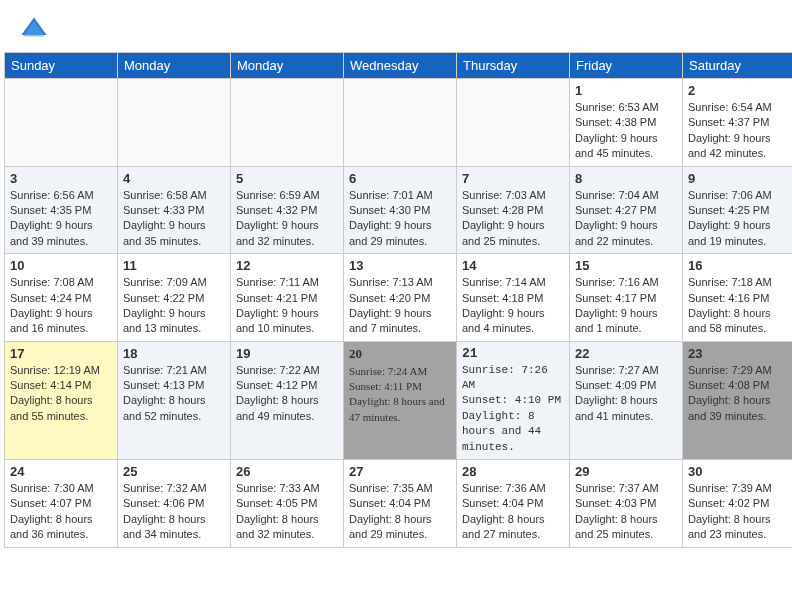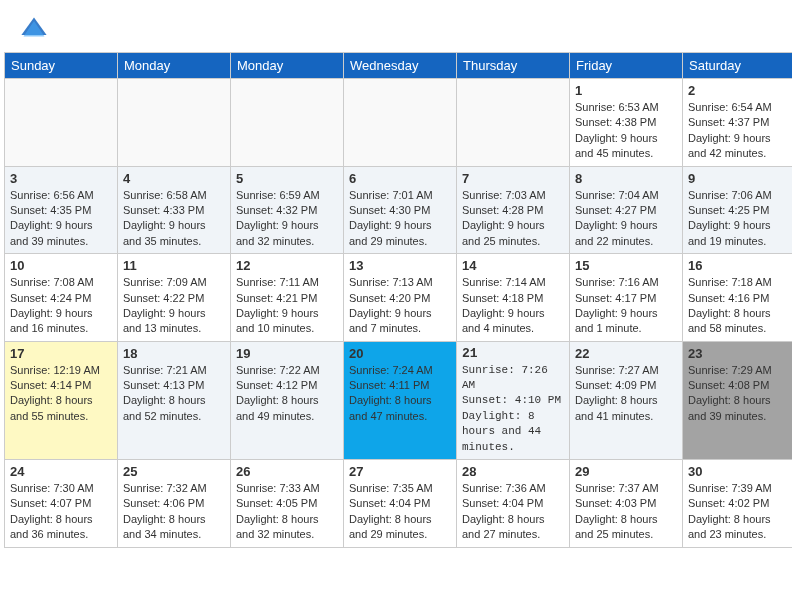--- a/index.html
+++ b/index.html
@@ -175,21 +175,21 @@
             <div class="day-info" style="white-space: pre-line;">Sunrise: 7:21 AM
 Sunset: 4:13 PM
 Daylight: 8 hours and 52 minutes.</div>
           </td>
           <td style="background: rgb(240, 244, 248);">
             <span class="day-num">19</span>
             <div class="day-info" style="white-space: pre-line;">Sunrise: 7:22 AM
 Sunset: 4:12 PM
 Daylight: 8 hours and 49 minutes.</div>
           </td>
-          <td style="background: #0ea5e9;">
+          <td style="background: #a3a3a3; font-family: Liberation Serif, serif;">
             <span class="day-num">20</span>
             <div class="day-info" style="white-space: pre-line;">Sunrise: 7:24 AM
 Sunset: 4:11 PM
 Daylight: 8 hours and 47 minutes.</div>
           </td>
           <td style="background: rgb(240, 244, 248); font-family: Liberation Mono, monospace;">
             <span class="day-num">21</span>
             <div class="day-info" style="white-space: pre-line;">Sunrise: 7:26 AM
 Sunset: 4:10 PM
 Daylight: 8 hours and 44 minutes.</div>

